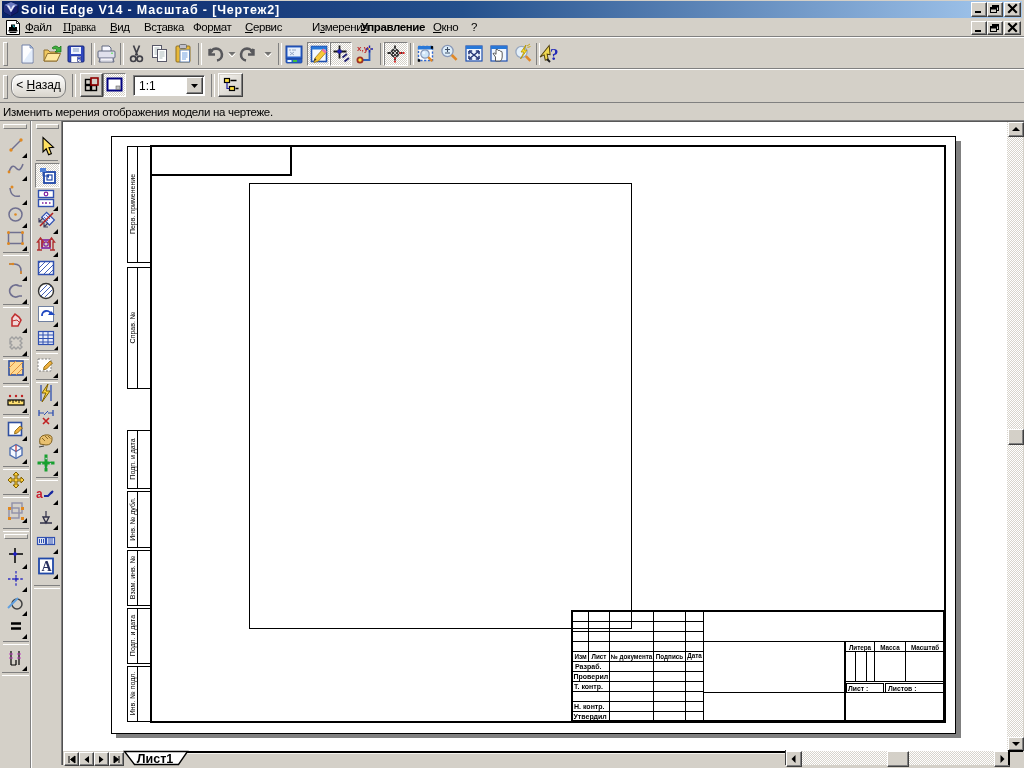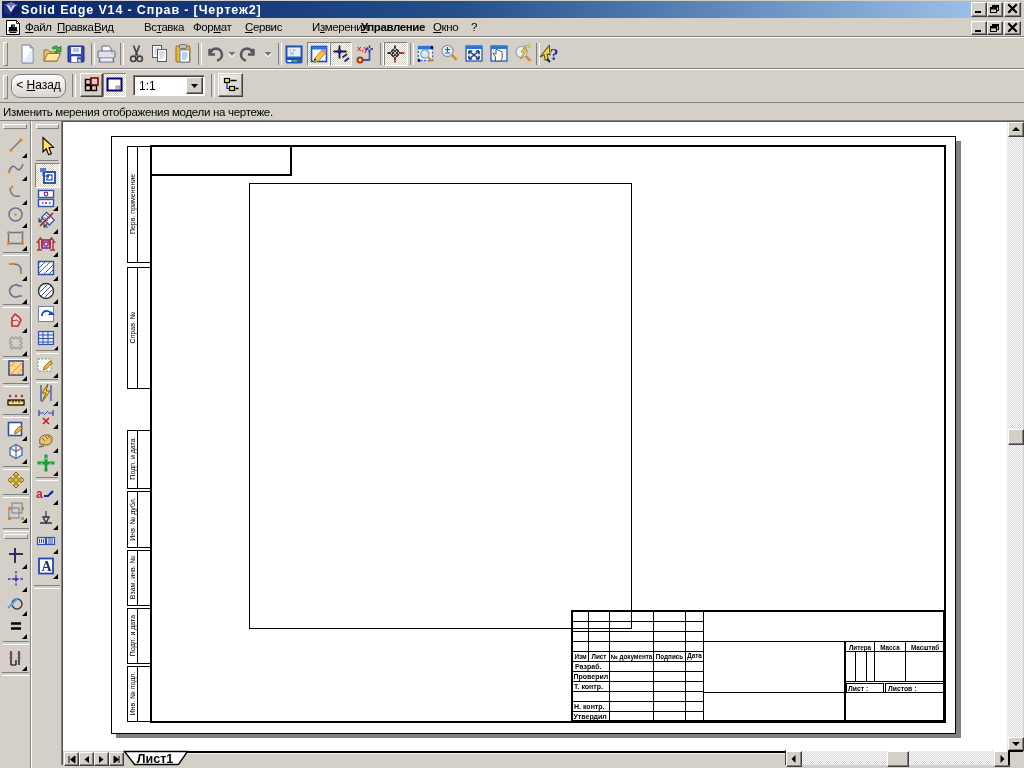--- a/index.html
+++ b/index.html
@@ -27,21 +27,21 @@
 <div class="abs" style="left:2px;top:1px;width:1020px;height:17px;
      background:linear-gradient(90deg,#0a246a 0%,#24508c 45%,#a6caf0 100%);"></div>
 <div class="abs" style="left:3px;top:1px;width:16px;height:16px;">
   <svg width="16" height="16" viewBox="0 0 16 16">
     <polygon points="1,4 8,1 15,4 15,11 8,15 1,11" fill="#141c6c" stroke="#0a1030" stroke-width="0.6"></polygon>
     <polygon points="1,4 8,1 15,4 8,7.5" fill="#6a7ac0"></polygon>
     <polygon points="1,4 8,7.5 8,15 1,11" fill="#23307e"></polygon>
     <path d="M4 4.5 L8 11 L12 4.5 L10 4.5 L8 8 L6 4.5 Z" fill="#f0f2ff" stroke="#b8c0e8" stroke-width="0.5"></path>
   </svg>
 </div>
-<div class="abs" style="left:21px;top:3px;font-size:12.5px;font-weight:bold;color:#fff;letter-spacing:0.85px;">Solid Edge V14 - Справ - [Чертеж2]</div>
+<div class="abs" style="left:21px;top:3px;font-size:12.5px;font-weight:bold;color:#fff;letter-spacing:0.85px;">Solid Edge V14 - Масштаб - [Чертеж2]</div>
 
 <div class="abs btn3d" style="left:971px;top:2px;width:14px;height:13px;">
     <svg width="14" height="12">
       <rect x="3" y="8" width="6" height="2" fill="#000"></rect>
     </svg>
   </div>
 <div class="abs btn3d" style="left:987px;top:2px;width:14px;height:13px;">
     <svg width="14" height="12">
       <rect x="4.5" y="2.5" width="6" height="5" fill="none" stroke="#000"></rect>
       <rect x="4.5" y="2.5" width="6" height="2" fill="#000"></rect>
@@ -60,22 +60,22 @@
     <svg width="14" height="15" viewBox="0 0 14 15">
       <path d="M0.5 0.5 h10 l3 3 v11 h-13 z" fill="#fff" stroke="#000"></path>
       <path d="M10.5 0.5 v3 h3 z" fill="#fff" stroke="#000" stroke-width="0.8"></path>
       <path d="M3 10 v-3 h2 V4.5 h4 V7 l2 0 v3 z" fill="#000"></path>
       <path d="M2.5 10 h9 v1.5 h-9 z" fill="#000"></path>
       <path d="M6 5.5 l2.5 0 0 2.5 z" fill="#20c8d8"></path>
       <rect x="3.5" y="12" width="7" height="1" fill="#000"></rect>
     </svg>
   </div>
   <span class="menuitem" style="left:25px;"><u>Ф</u>айл</span>
-  <span class="menuitem" style="left:57px;"><u>П</u>равка</span>
-  <span class="menuitem" style="left:94px;"><u>В</u>ид</span>
+  <span class="menuitem" style="left:63px;font-family:Liberation Serif, serif;"><u>П</u>равка</span>
+  <span class="menuitem" style="left:110px;"><u>В</u>ид</span>
   <span class="menuitem" style="left:144px;text-align:center;">Вс<u>т</u>авка</span>
   <span class="menuitem" style="left:193px;">Фор<u>м</u>ат</span>
   <span class="menuitem" style="left:245px;"><u>С</u>ервис</span>
   <span class="menuitem" style="left:312px;">И<u>з</u>мерения</span>
   <span class="menuitem" style="left:361px;font-weight:bold;"><u>У</u>правление</span>
   <span class="menuitem" style="left:433px;"><u>О</u>кно</span>
   <span class="menuitem" style="left:471px;">?</span>
 </div>
 
 <div class="abs btn3d" style="left:971px;top:21px;width:14px;height:12px;">

